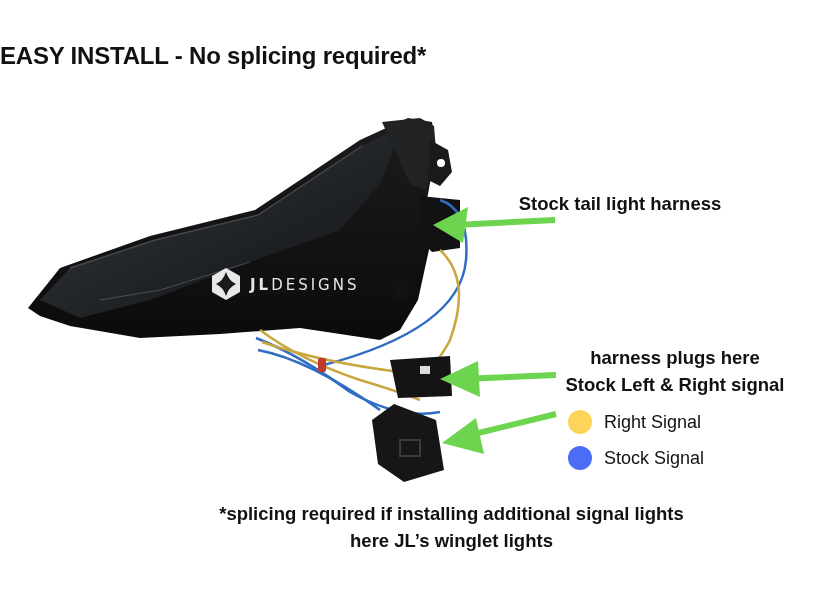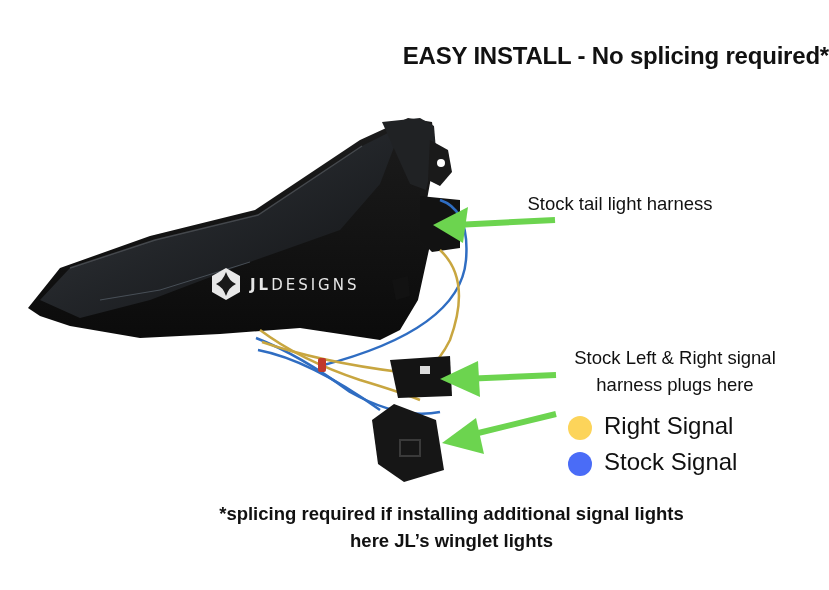--- a/index.html
+++ b/index.html
@@ -1,22 +1,22 @@
 <!DOCTYPE html>
 <html><head>
   <meta charset="utf-8">
   <style>
     html, body { margin: 0; padding: 0; background: #ffffff; }
     body { width: 829px; height: 590px; position: relative; overflow: hidden; font-family: "Liberation Sans", sans-serif; color: #111111; }
-    .title { position: absolute; left: 0; width: 829px; top: 42px; text-align: right; font-weight: bold; font-size: 24px; letter-spacing: -0.2px; }
-    .callout { position: absolute; text-align: center; font-weight: normal; font-size: 18.5px; line-height: 27px; }
+    .title { position: absolute; left: 0; width: 829px; top: 42px; text-align: left; font-weight: bold; font-size: 24px; letter-spacing: -0.2px; }
+    .callout { position: absolute; text-align: center; font-weight: bold; font-size: 18.5px; line-height: 27px; }
     .callout-1 { left: 490px; top: 190px; width: 260px; }
     .callout-2 { left: 540px; top: 344px; width: 270px; }
     .legend { position: absolute; left: 568px; top: 404px; }
-    .legend-item { display: flex; align-items: flex-end; height: 36px; font-size: 24px; }
+    .legend-item { display: flex; align-items: center; height: 36px; font-size: 18px; }
     .dot { width: 24px; height: 24px; border-radius: 50%; margin-right: 12px; display: inline-block; }
     .footnote { position: absolute; left: 0; width: 829px; top: 500px; text-align: center; font-weight: bold; font-size: 18.5px; line-height: 27px; padding-left: 37px; }
     svg.scene { position: absolute; left: 0; top: 0; }
     .brand-text { font-family: "DejaVu Sans", sans-serif; }
   </style>
 </head>
 <body>
 
 <svg class="scene" width="829" height="590" viewBox="0 0 829 590">
   <defs>
@@ -82,22 +82,22 @@
   </g>
 </svg>
 
 <div class="title">EASY INSTALL - No splicing required*</div>
 
 <div class="callout callout-1">
   <div>Stock tail light harness</div>
 </div>
 
 <div class="callout callout-2">
+  <div>harness plugs here</div>
   <div>Stock Left &amp; Right signal</div>
-  <div>harness plugs here</div>
 </div>
 
 <div class="legend">
   <div class="legend-item">
     <span class="dot" style="background:#FCD45A"></span>
     <span>Right Signal</span>
   </div>
   <div class="legend-item">
     <span class="dot" style="background:#4A6CF7"></span>
     <span>Stock Signal</span>

